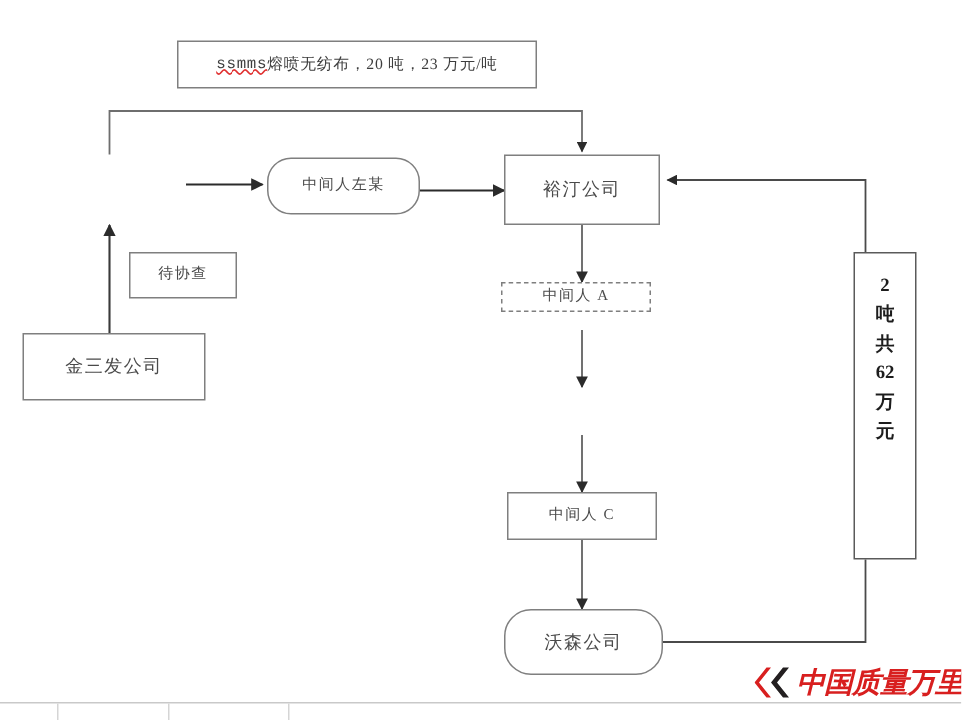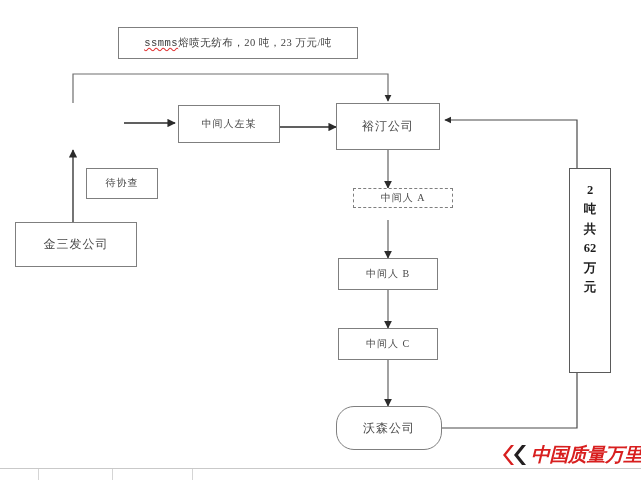--- a/index.html
+++ b/index.html
@@ -164,31 +164,30 @@
 
     <path d="M 442 428 L 577 428 L 577 120 L 445 120" fill="none" stroke="#4a4a4a" stroke-width="1.2" marker-end="url(#arrow)"></path>
   </svg>
 
   <div id="caption-box">
     <span class="misspelled">ssmms</span>
       <span>熔喷无纺布，20 吨，23 万元/吨</span>
   </div>
 
 
-  <div class="node small" id="n-broker-zuo" style="left:178px; top:105px; width:102px; height:38px;">中间人左某</div>
+  <div class="node small" id="n-broker-zuo" style="left:178px; top:105px; width:102px; height:38px;border-radius:16px;">中间人左某</div>
 
   <div class="node" id="n-yuting" style="left:336px; top:103px; width:104px; height:47px;">裕汀公司</div>
 
   <div class="node small" id="n-pending" style="left:86px; top:168px; width:72px; height:31px;">待协查</div>
 
   <div class="node" id="n-jinsanfa" style="left:15px; top:222px; width:122px; height:45px;">金三发公司</div>
 
-  <div class="node small dashed" id="n-broker-a" style="left:353px; top:188px; width:100px; height:20px;">中间人 A</div>
-
-  <div class="node small" id="n-broker-b" style="left:338px; top:258px; width:100px; height:32px;">中间人 B</div>
+  <div class="node small dashed" id="n-broker-a" style="left:334px; top:188px; width:100px; height:20px;">中间人 A</div>
+
 
   <div class="node small" id="n-broker-c" style="left:338px; top:328px; width:100px; height:32px;">中间人 C</div>
 
   <div class="node" id="n-wosen" style="left:336px; top:406px; width:106px; height:44px;border-radius:18px;">沃森公司</div>
 
   <div id="vertical-note">
     <span>2</span>
     <span>吨</span>
     <span>共</span>
     <span>62</span>

